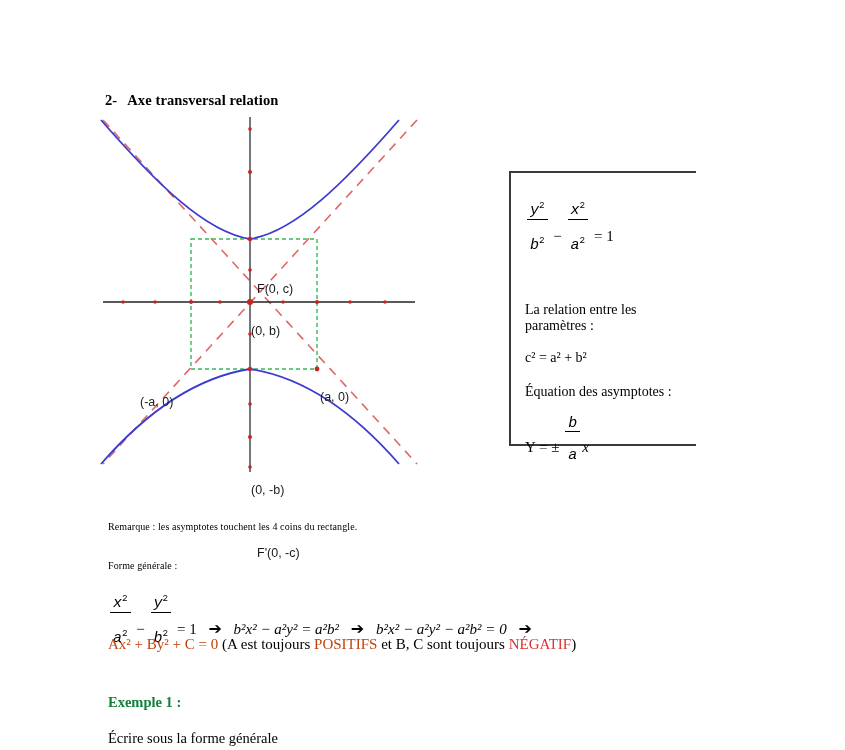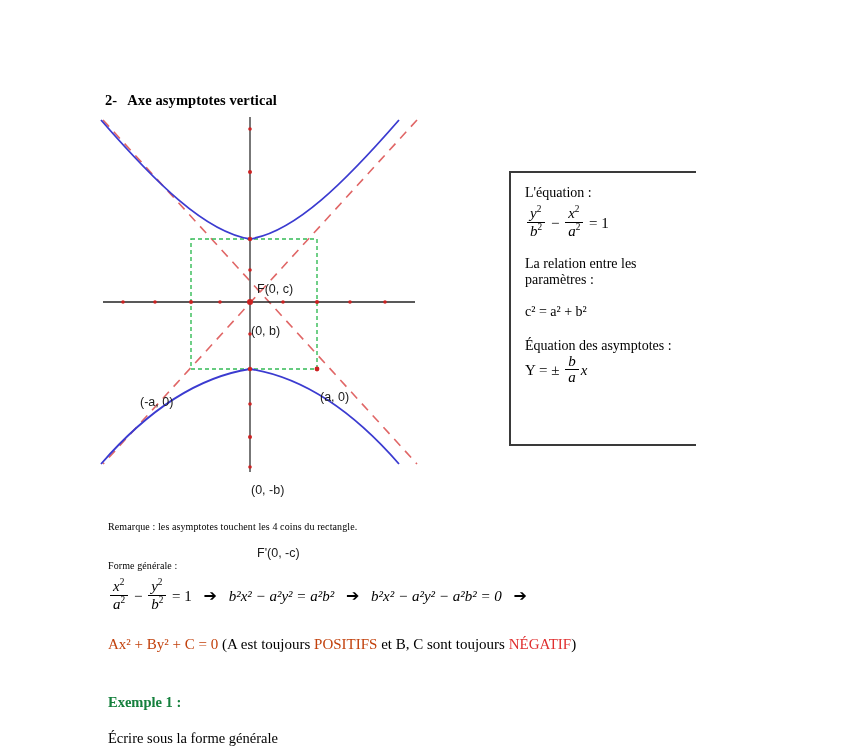--- a/index.html
+++ b/index.html
@@ -75,26 +75,26 @@
   .eq-lead { margin-bottom: 4px !important; }
   .blk { margin-top: 16px !important; }
   .blk2 { margin-top: 18px !important; }
 
   
   .frac {
     display: inline-block;
     vertical-align: -0.55em;
     text-align: left;
     font-style: italic;
-    font-family: Liberation Serif, serif;
+    font-family: Liberation Mono, monospace;
     line-height: 1.05;
-    margin: 0 2px;
+    margin: 16px 2px;
   }
   .frac .num-part { display: block; padding: 0 3px; }
-  .frac .den-part { display: block; border-top: 1px solid #000; padding: 0 3px; }
+  .frac .den-part { display: block; border-top: 1px solid #000; padding: 16px 3px; }
   sup.ex { font-size: 0.62em; vertical-align: super; font-style: normal; }
 
   .it { font-style: italic; }
   .eqline { font-size: 15px; line-height: 1.9; }
 
   
   .btext {
     position: absolute;
     font-size: 10px;
     white-space: nowrap;
@@ -136,21 +136,21 @@
     font-size: 14.5px;
     white-space: nowrap;
   }
 </style>
 </head>
 <body>
 
 <div class="page">
 
   <div class="heading">
-    <span class="num">2-</span><span>Axe asymptotes vertical</span>
+    <span class="num">2-</span><span>Axe transversal relation</span>
   </div>
 
   <div class="figure">
     <svg width="330" height="365" viewBox="0 0 330 365">
 
       <g stroke="#e06666" stroke-width="1.6" stroke-dasharray="9,7">
         <line x1="8" y1="8" x2="322" y2="352"></line>
         <line x1="322" y1="8" x2="8" y2="352"></line>
       </g>
 
@@ -189,21 +189,20 @@
     <span class="axis-label lbl-F">F(0, c)</span>
     <span class="axis-label lbl-0b">(0, b)</span>
     <span class="axis-label lbl-a0">(a, 0)</span>
     <span class="axis-label lbl-na0">(-a, 0)</span>
     <span class="axis-label lbl-0nb">(0, -b)</span>
     <span class="axis-label lbl-Fp">F'(0, -c)</span>
   </div>
 
   <div class="eqbox">
     <div class="eqbox-inner">
-      <p class="eq-lead">L'équation :</p>
 
       <p class="eqline">
         <span class="frac">
           <span class="num-part"><span>y</span><sup class="ex">2</sup></span>
           <span class="den-part"><span>b</span><sup class="ex">2</sup></span>
         </span>
         <span>−</span>
         <span class="frac">
           <span class="num-part"><span>x</span><sup class="ex">2</sup></span>
           <span class="den-part"><span>a</span><sup class="ex">2</sup></span>

